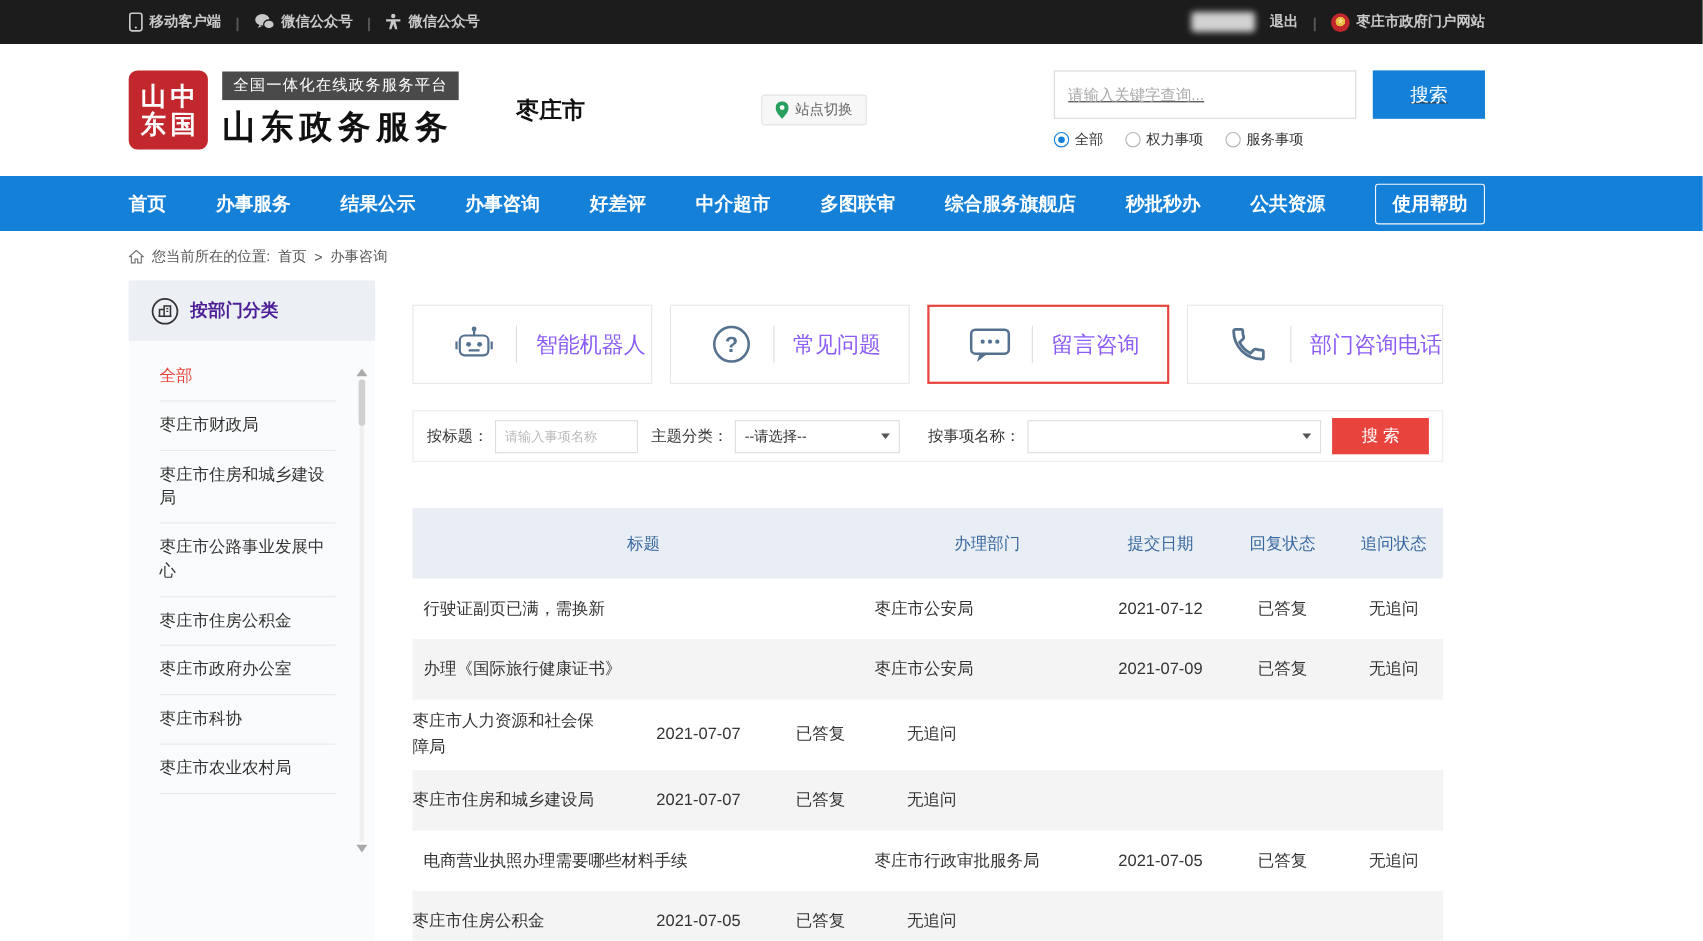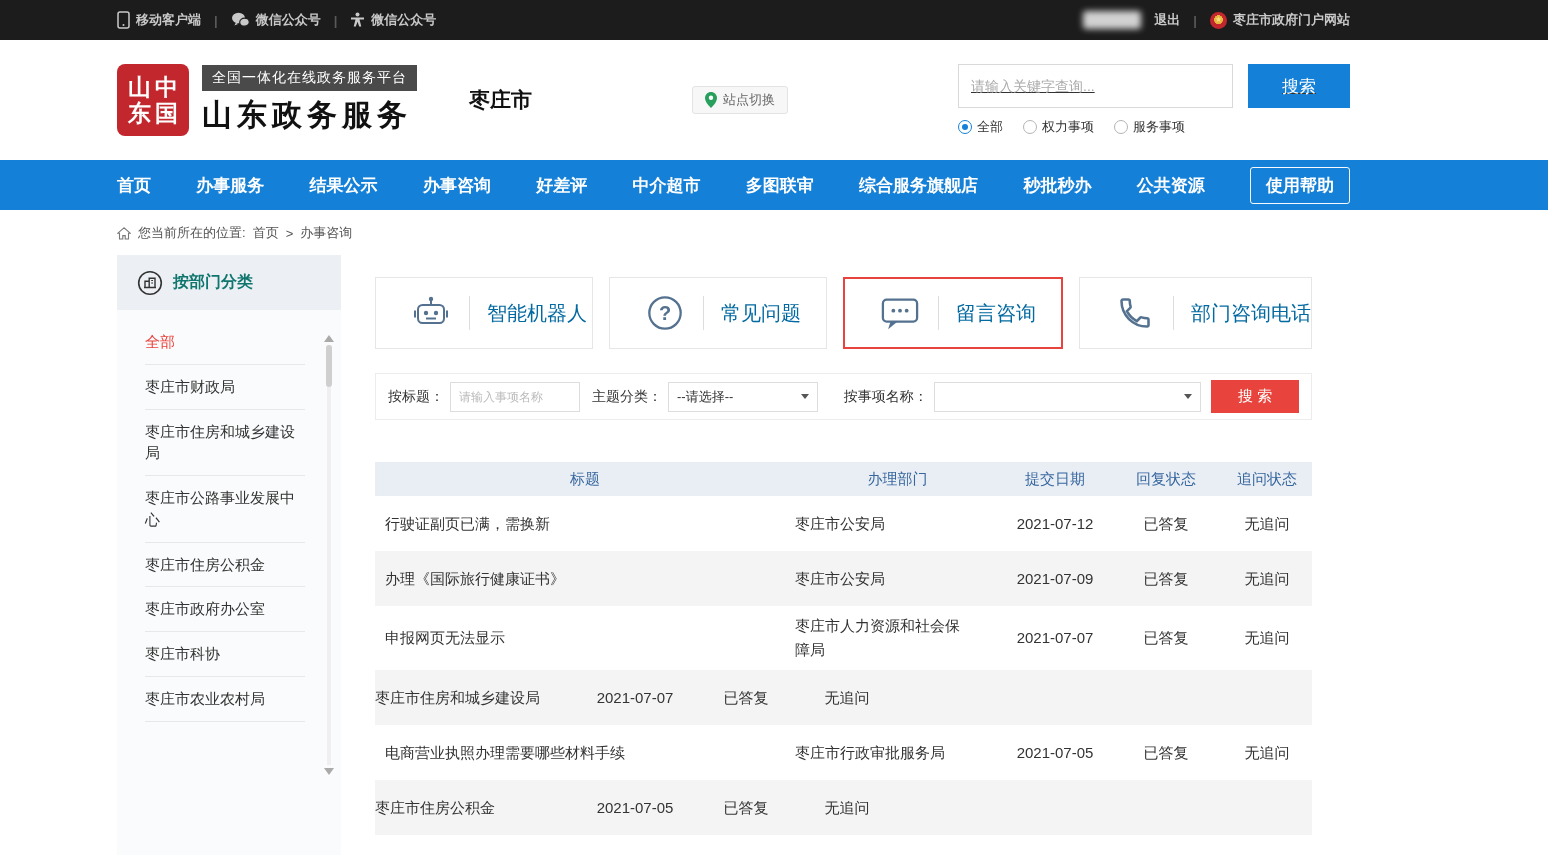--- a/index.html
+++ b/index.html
@@ -45,55 +45,55 @@
 
   
   .breadcrumb { margin-top:13px; display:flex; align-items:center; gap:7px; font-size:13px; color:#555; height:20px; }
   .breadcrumb a { color:#555; text-decoration:none; cursor:pointer; }
 
   
   .content { display:flex; margin-left:117px; width:1195px; margin-top:12px; gap:34px; }
 
   
   .sidebar { width:224px; height:600px; background:#fafbfc; position:relative; flex-shrink:0; }
-  .sidebar-header { height:55px; background:#eceff4; display:flex; align-items:center; gap:10px; padding-left:20px; font-size:16px; font-weight:bold; color:#0f766e; }
+  .sidebar-header { height:55px; background:#eceff4; display:flex; align-items:center; gap:10px; padding-left:20px; font-size:16px; font-weight:bold; color:#4c1d95; }
   .sidebar-list { padding-top:10px; }
   .sidebar-item { margin:0 36px 0 28px; padding:11px 0; border-bottom:1px solid #e8e8e8; font-size:15px; color:#333; line-height:1.45; cursor:pointer; }
   .sidebar-item.active { color:var(--accent-red,#e8433c); }
   .sb-scroll { position:absolute; right:7px; top:80px; height:440px; width:10px; display:flex; flex-direction:column; align-items:center; justify-content:space-between; }
   .sb-arrow { width:0; height:0; border-left:5px solid transparent; border-right:5px solid transparent; cursor:pointer; }
   .sb-arrow.up { border-bottom:7px solid #aaa; }
   .sb-arrow.down { border-top:7px solid #aaa; }
   .sb-track { flex:1; width:4px; background:#efefef; margin:3px 0; position:relative; }
   .sb-thumb { position:absolute; top:0; left:-1px; width:6px; height:42px; background:#cfcfcf; border-radius:3px; cursor:pointer; }
 
   
   .main { flex:1; min-width:0; }
   .tab-cards { display:flex; gap:16px; margin-top:22px; }
   .tab-card { flex:1; height:72px; background:#fff; border:1px solid #e6e6e6; display:flex; align-items:center; padding-left:34px; cursor:pointer; }
   .tab-card.active { border:2px solid var(--accent-red,#e8433c); }
   .tab-icon { width:42px; height:40px; color:#54718f; display:flex; align-items:center; justify-content:center; flex-shrink:0; }
   .tab-divider { width:1px; height:34px; background:#ddd; margin:0 17px; flex-shrink:0; }
-  .tab-label { font-size:20px; color:#0369a1; white-space:nowrap; }
+  .tab-label { font-size:20px; color:#8b5cf6; white-space:nowrap; }
 
   
   .filter-bar { margin-top:24px; border:1px solid #ececec; height:47px; display:flex; align-items:center; padding:0 12px; font-size:14px; color:#333; }
   .f-label { white-space:nowrap; margin-right:6px; }
   .f-input { width:130px; height:30px; border:1px solid #ddd; padding:0 8px; font-size:12px; color:#333; outline:none; }
   .f-input::placeholder { color:#bbb; }
   .fselect { height:30px; border:1px solid #ddd; background:#fff; display:flex; align-items:center; justify-content:space-between; padding:0 8px; font-size:13px; color:#333; cursor:pointer; }
   .fselect::after { content:''; width:0; height:0; border-left:4px solid transparent; border-right:4px solid transparent; border-top:5px solid #555; margin-left:8px; }
   .sel-category { width:150px; margin-right:26px; }
   .sel-name { width:268px; }
   .gap1 { margin-left:12px; }
   .fsearch-btn { width:88px; height:33px; background:var(--accent-red,#e8433c); color:#fff; font-size:15px; border:none; cursor:pointer; margin-left:10px; white-space:nowrap; }
 
   
   .table { margin-top:42px; }
-  .t-head { display:flex; background:var(--table-header-bg,#e9eef5); height:34px; align-items:center; }
+  .t-head { display:flex; background:var(--table-header-bg,#e9eef5); height:64px; align-items:center; }
   .t-hcell { text-align:center; color:var(--table-header-text,#38679e); font-size:15px; }
   .t-hcell:nth-child(1) { width:420px; }
   .t-hcell:nth-child(2) { width:205px; }
   .t-hcell:nth-child(3) { width:110px; }
   .t-hcell:nth-child(4) { width:112px; }
   .t-hcell:nth-child(5) { width:90px; }
   .t-row { display:flex; align-items:center; min-height:55px; font-size:15px; color:#333; cursor:pointer; }
   .t-row:nth-child(even) { background:#f4f4f4; }
   .t-cell { padding:8px 0; line-height:1.6; }
   .c-title { width:420px; padding-left:10px; }
@@ -380,21 +380,20 @@
 
           <div class="t-row">
             <div class="t-cell c-title">办理《国际旅行健康证书》</div>
             <div class="t-cell c-dept">枣庄市公安局</div>
             <div class="t-cell c-date">2021-07-09</div>
             <div class="t-cell c-reply">已答复</div>
             <div class="t-cell c-follow">无追问</div>
           </div>
 
           <div class="t-row">
-            <div class="t-cell c-title">申报网页无法显示</div>
             <div class="t-cell c-dept">枣庄市人力资源和社会保障局</div>
             <div class="t-cell c-date">2021-07-07</div>
             <div class="t-cell c-reply">已答复</div>
             <div class="t-cell c-follow">无追问</div>
           </div>
 
           <div class="t-row">
             <div class="t-cell c-dept">枣庄市住房和城乡建设局</div>
             <div class="t-cell c-date">2021-07-07</div>
             <div class="t-cell c-reply">已答复</div>

